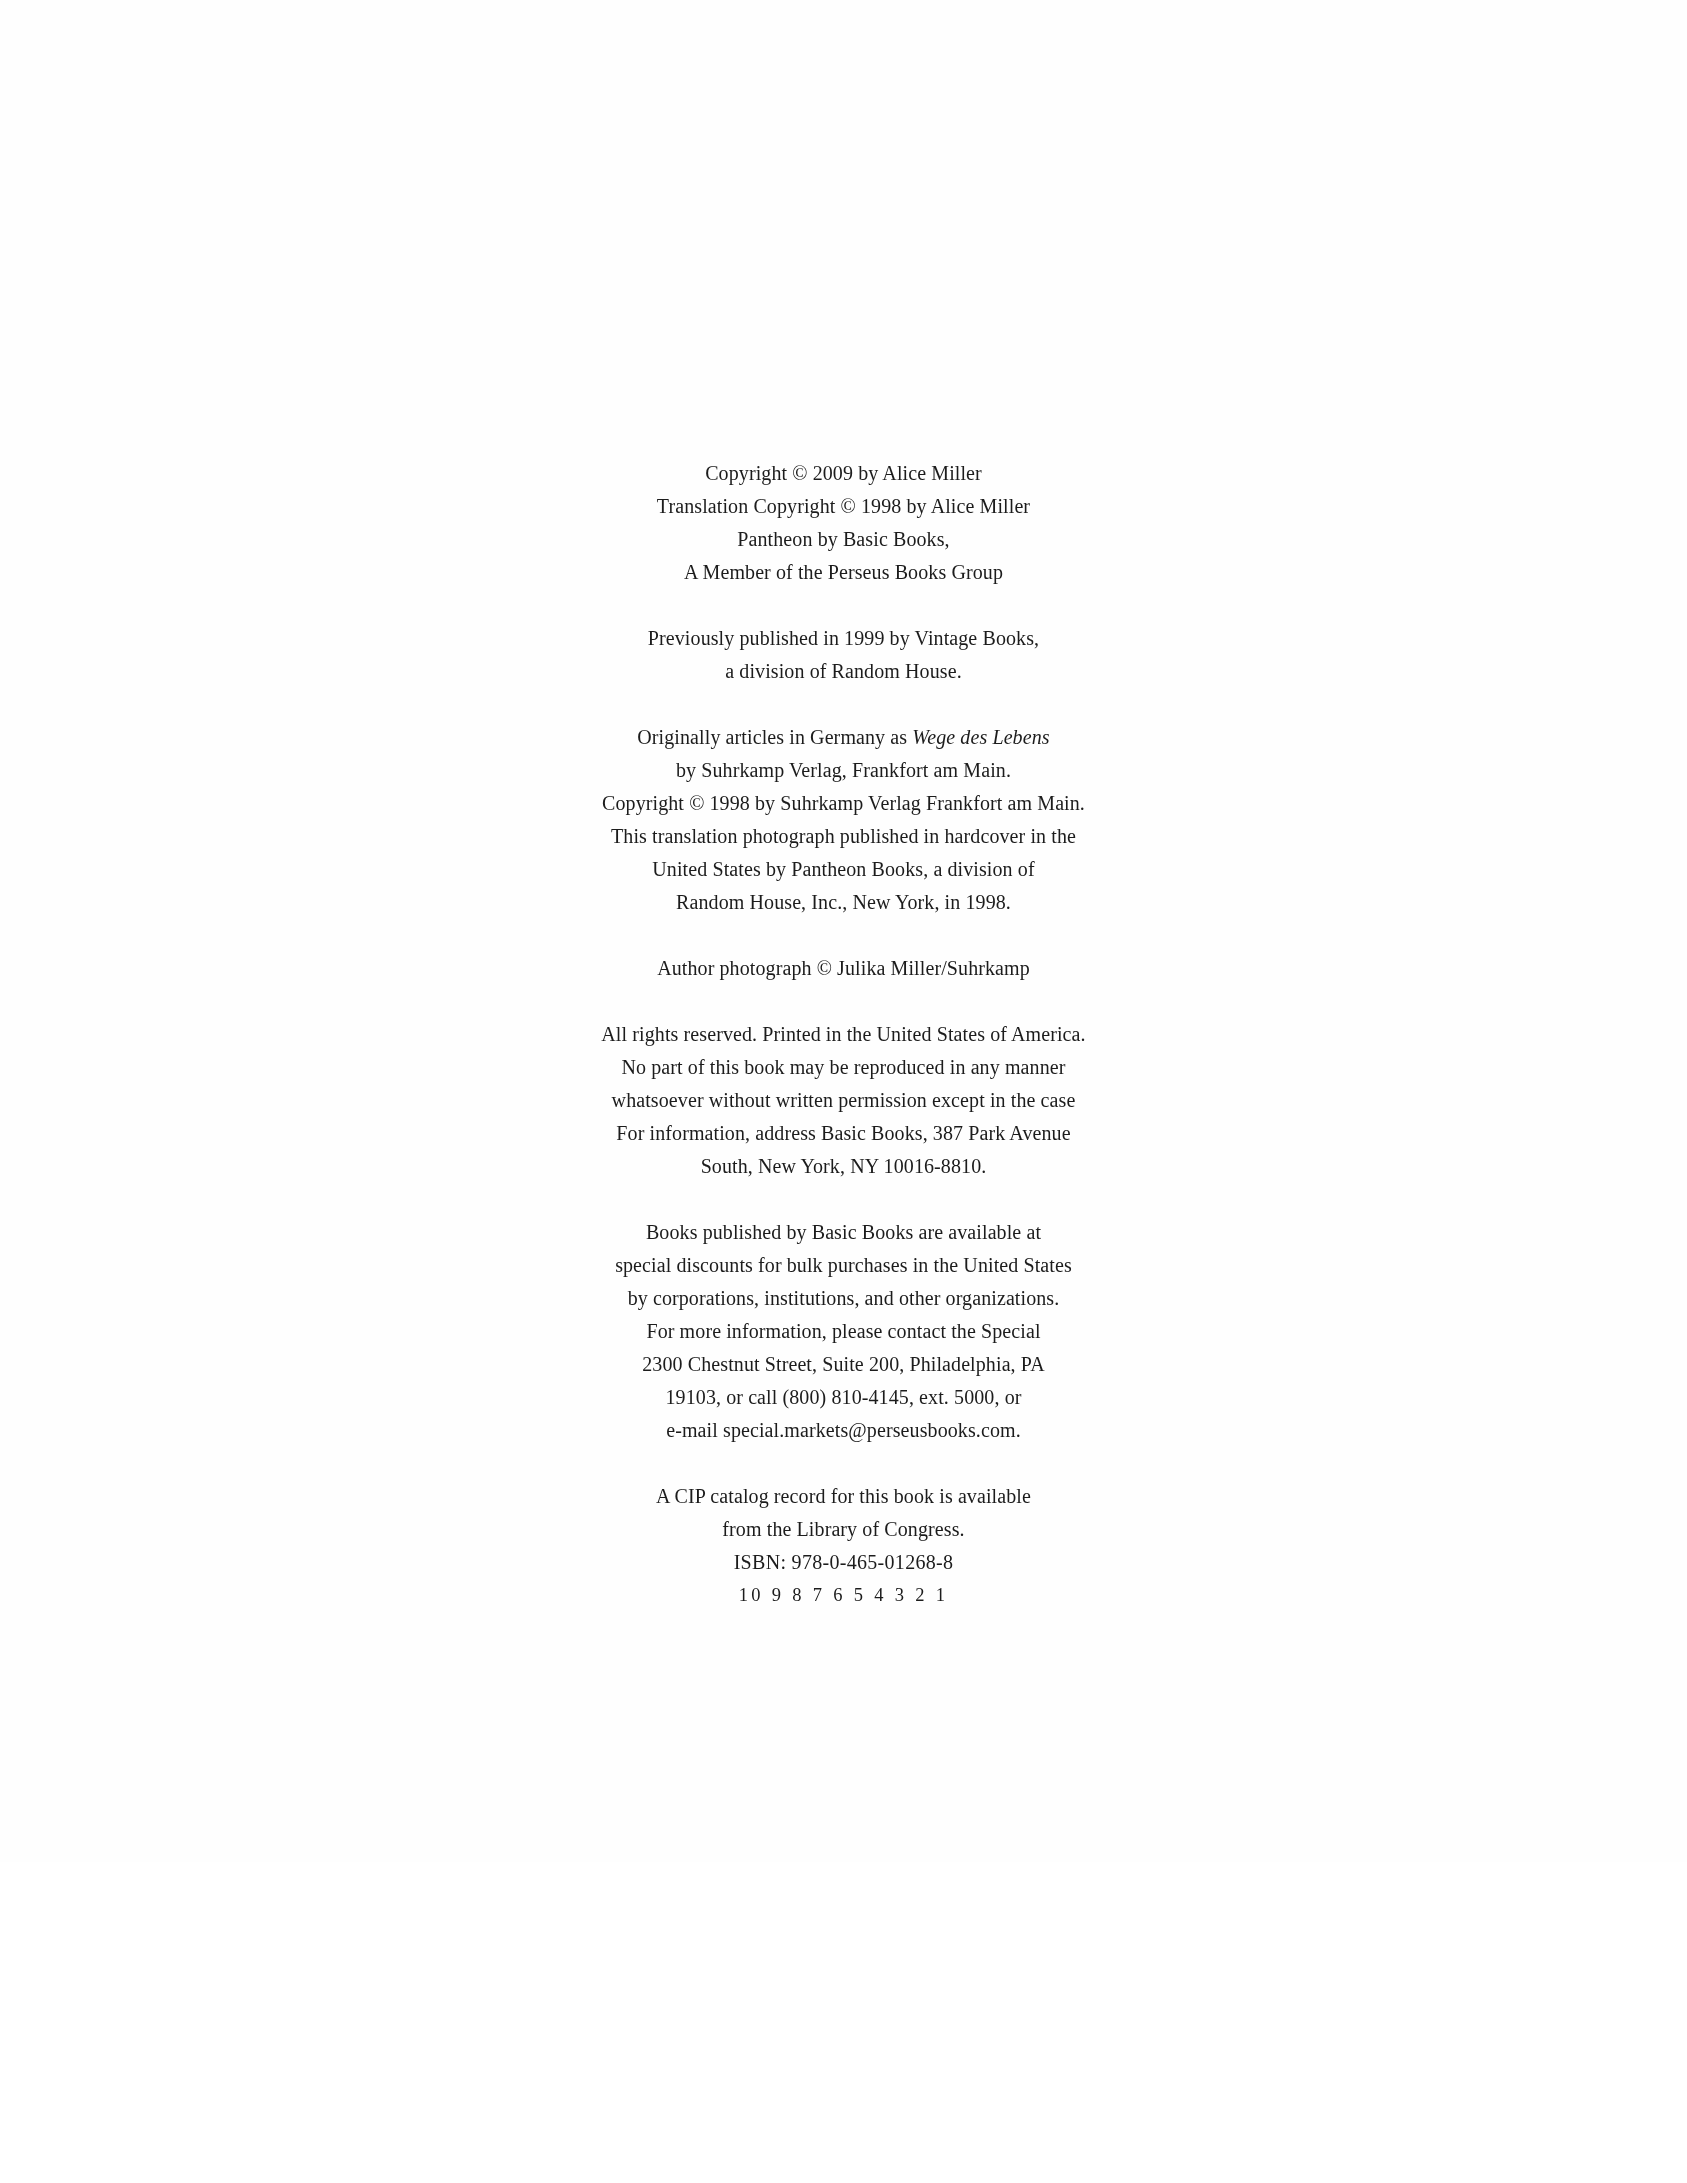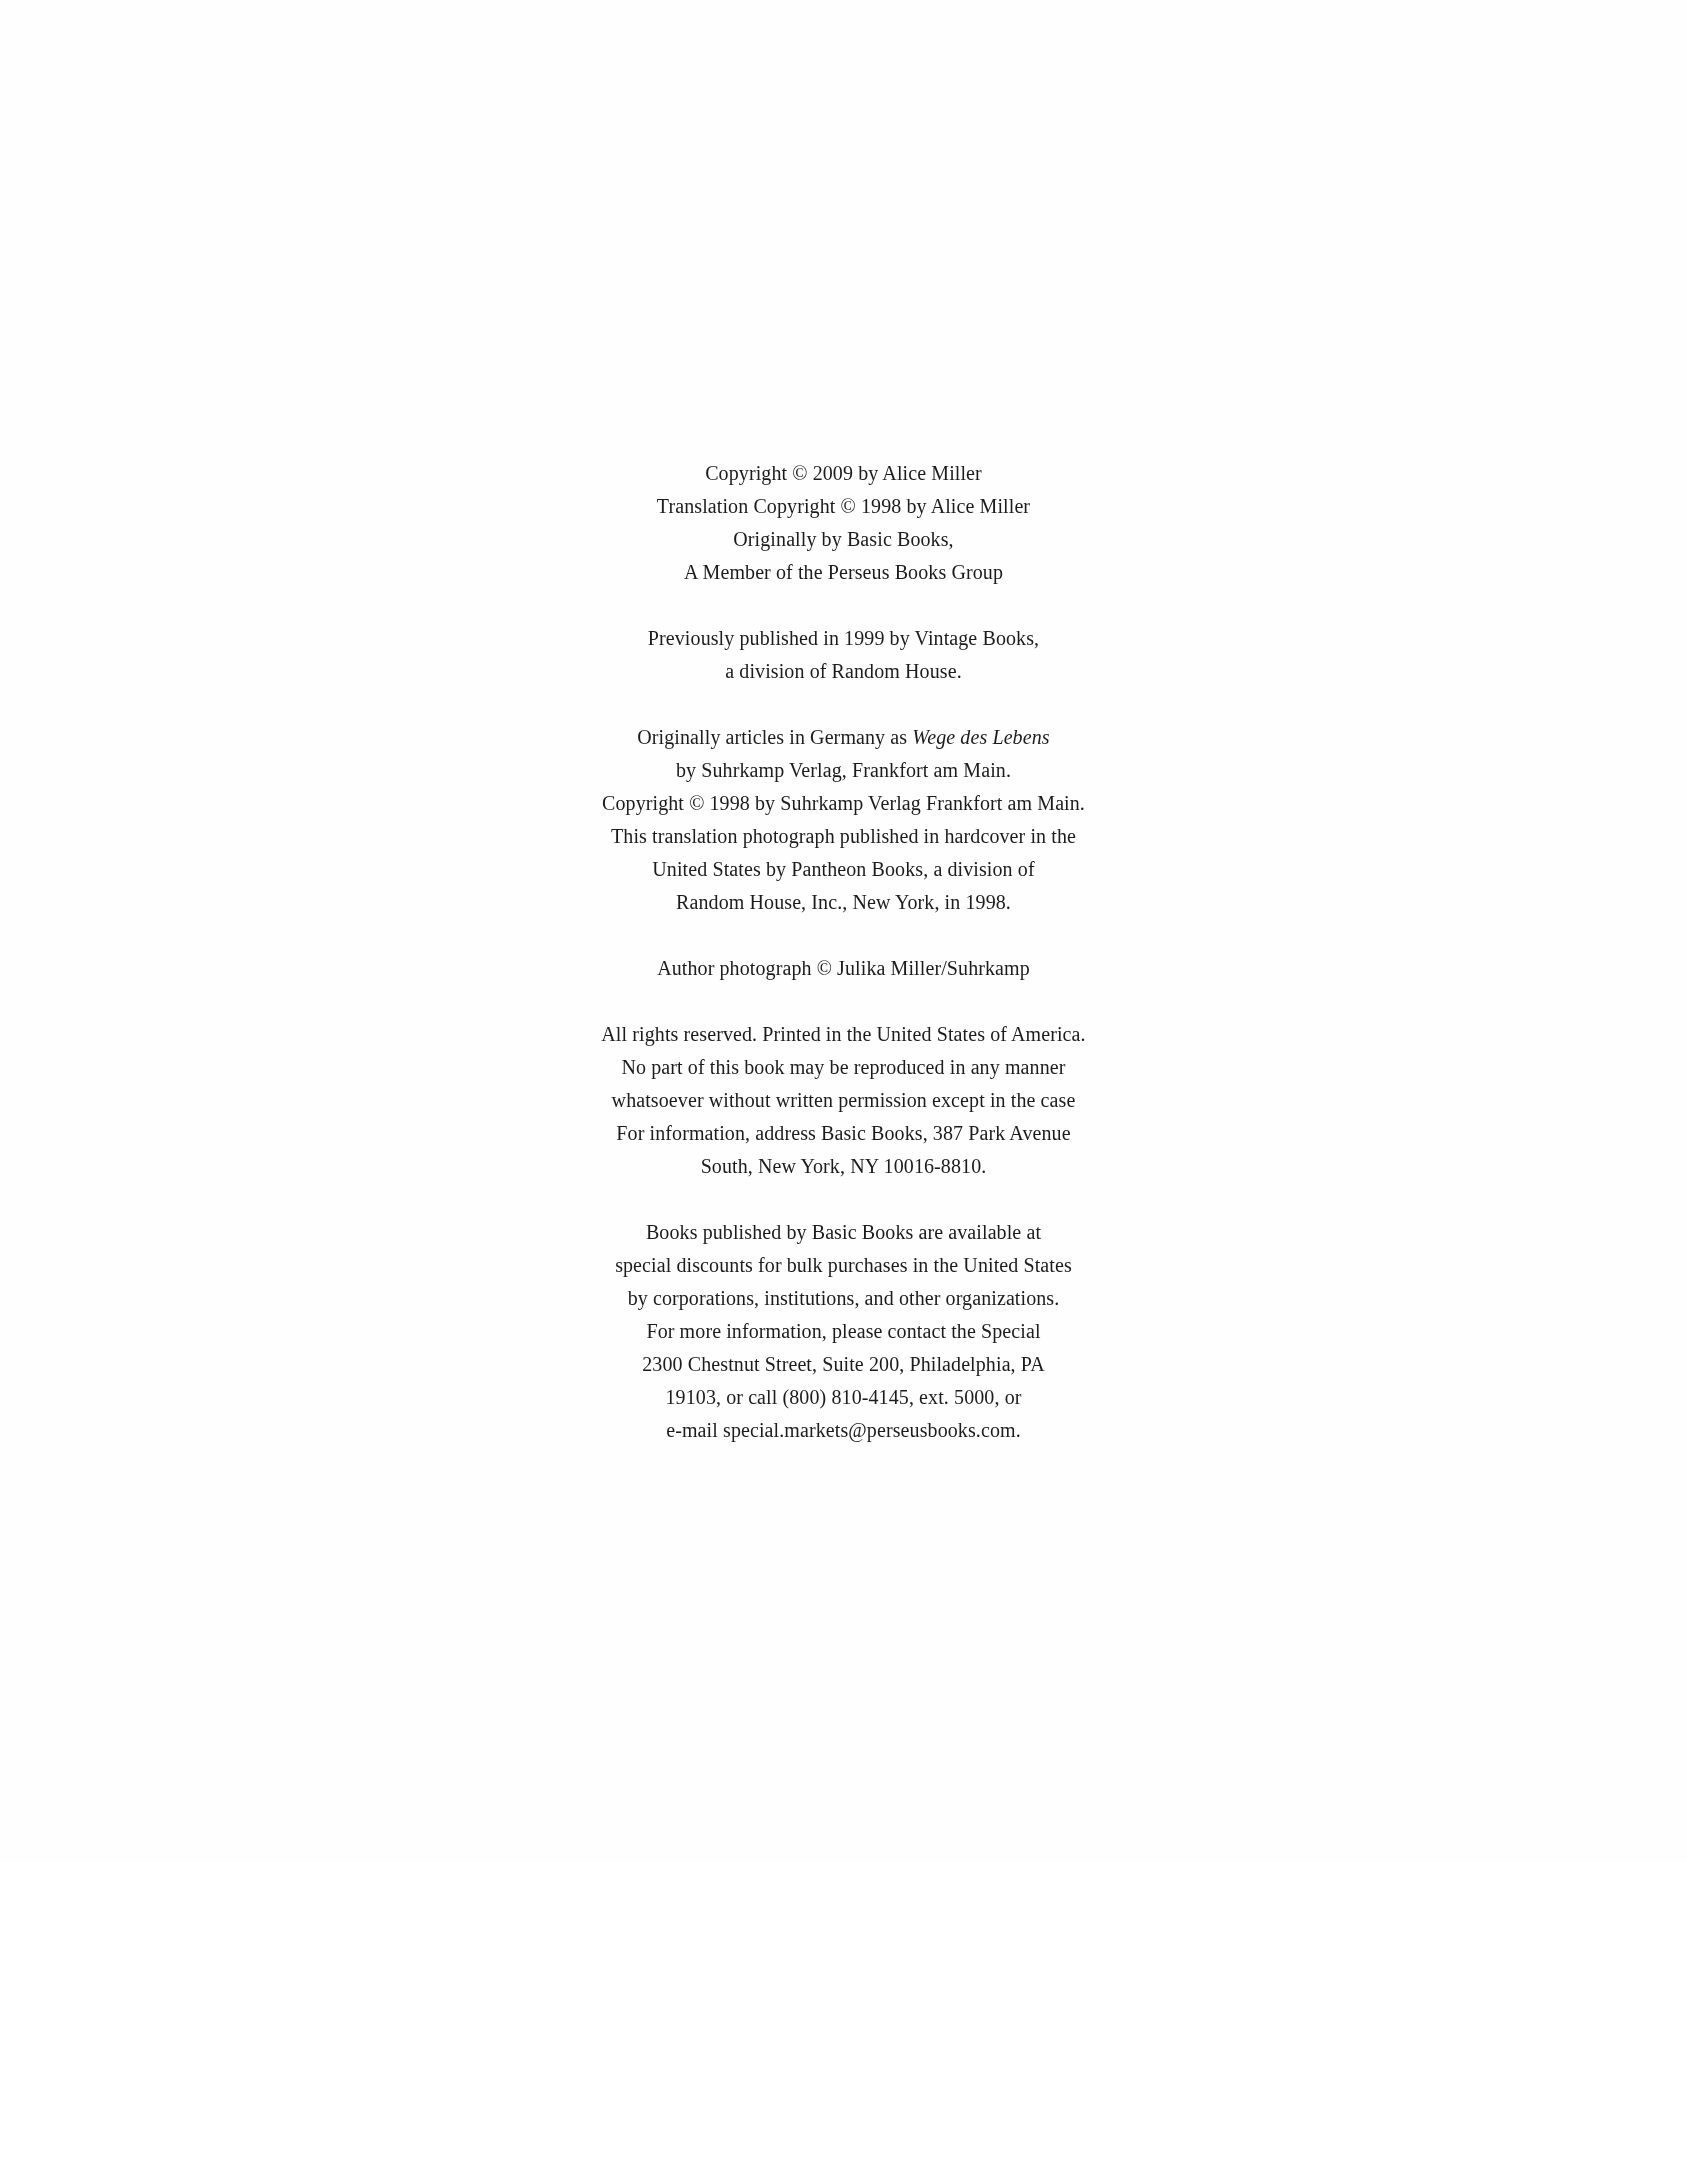--- a/index.html
+++ b/index.html
@@ -58,21 +58,21 @@
 </head>
 <body>
 
 <div class="page">
 
   <div class="copyright-block">
 
     <p class="para">
       <span class="line">Copyright © 2009 by Alice Miller</span>
       <span class="line">Translation Copyright © 1998 by Alice Miller</span>
-      <span class="line">Originally by Basic Books,</span>
+      <span class="line">Pantheon by Basic Books,</span>
       <span class="line">A Member of the Perseus Books Group</span>
     </p>
 
     <p class="para">
       <span class="line">Previously published in 1999 by Vintage Books,</span>
       <span class="line">a division of Random House.</span>
     </p>
 
     <p class="para">
       <span class="line"><span>Originally articles in Germany as </span><span class="italic">Wege des Lebens</span></span>
@@ -98,16 +98,22 @@
     <p class="para">
       <span class="line">Books published by Basic Books are available at</span>
       <span class="line">special discounts for bulk purchases in the United States</span>
       <span class="line">by corporations, institutions, and other organizations.</span>
       <span class="line">For more information, please contact the Special</span>
       <span class="line">2300 Chestnut Street, Suite 200, Philadelphia, PA</span>
       <span class="line">19103, or call (800) 810-4145, ext. 5000, or</span>
       <span class="line">e-mail special.markets@perseusbooks.com.</span>
     </p>
 
+    <p class="para">
+      <span class="line">A CIP catalog record for this book is available</span>
+      <span class="line">from the Library of Congress.</span>
+      <span class="line isbn">ISBN: 978-0-465-01268-8</span>
+      <span class="line numline">10 9 8 7 6 5 4 3 2 1</span>
+    </p>
 
   </div>
 </div>
 
 
 </body></html>

